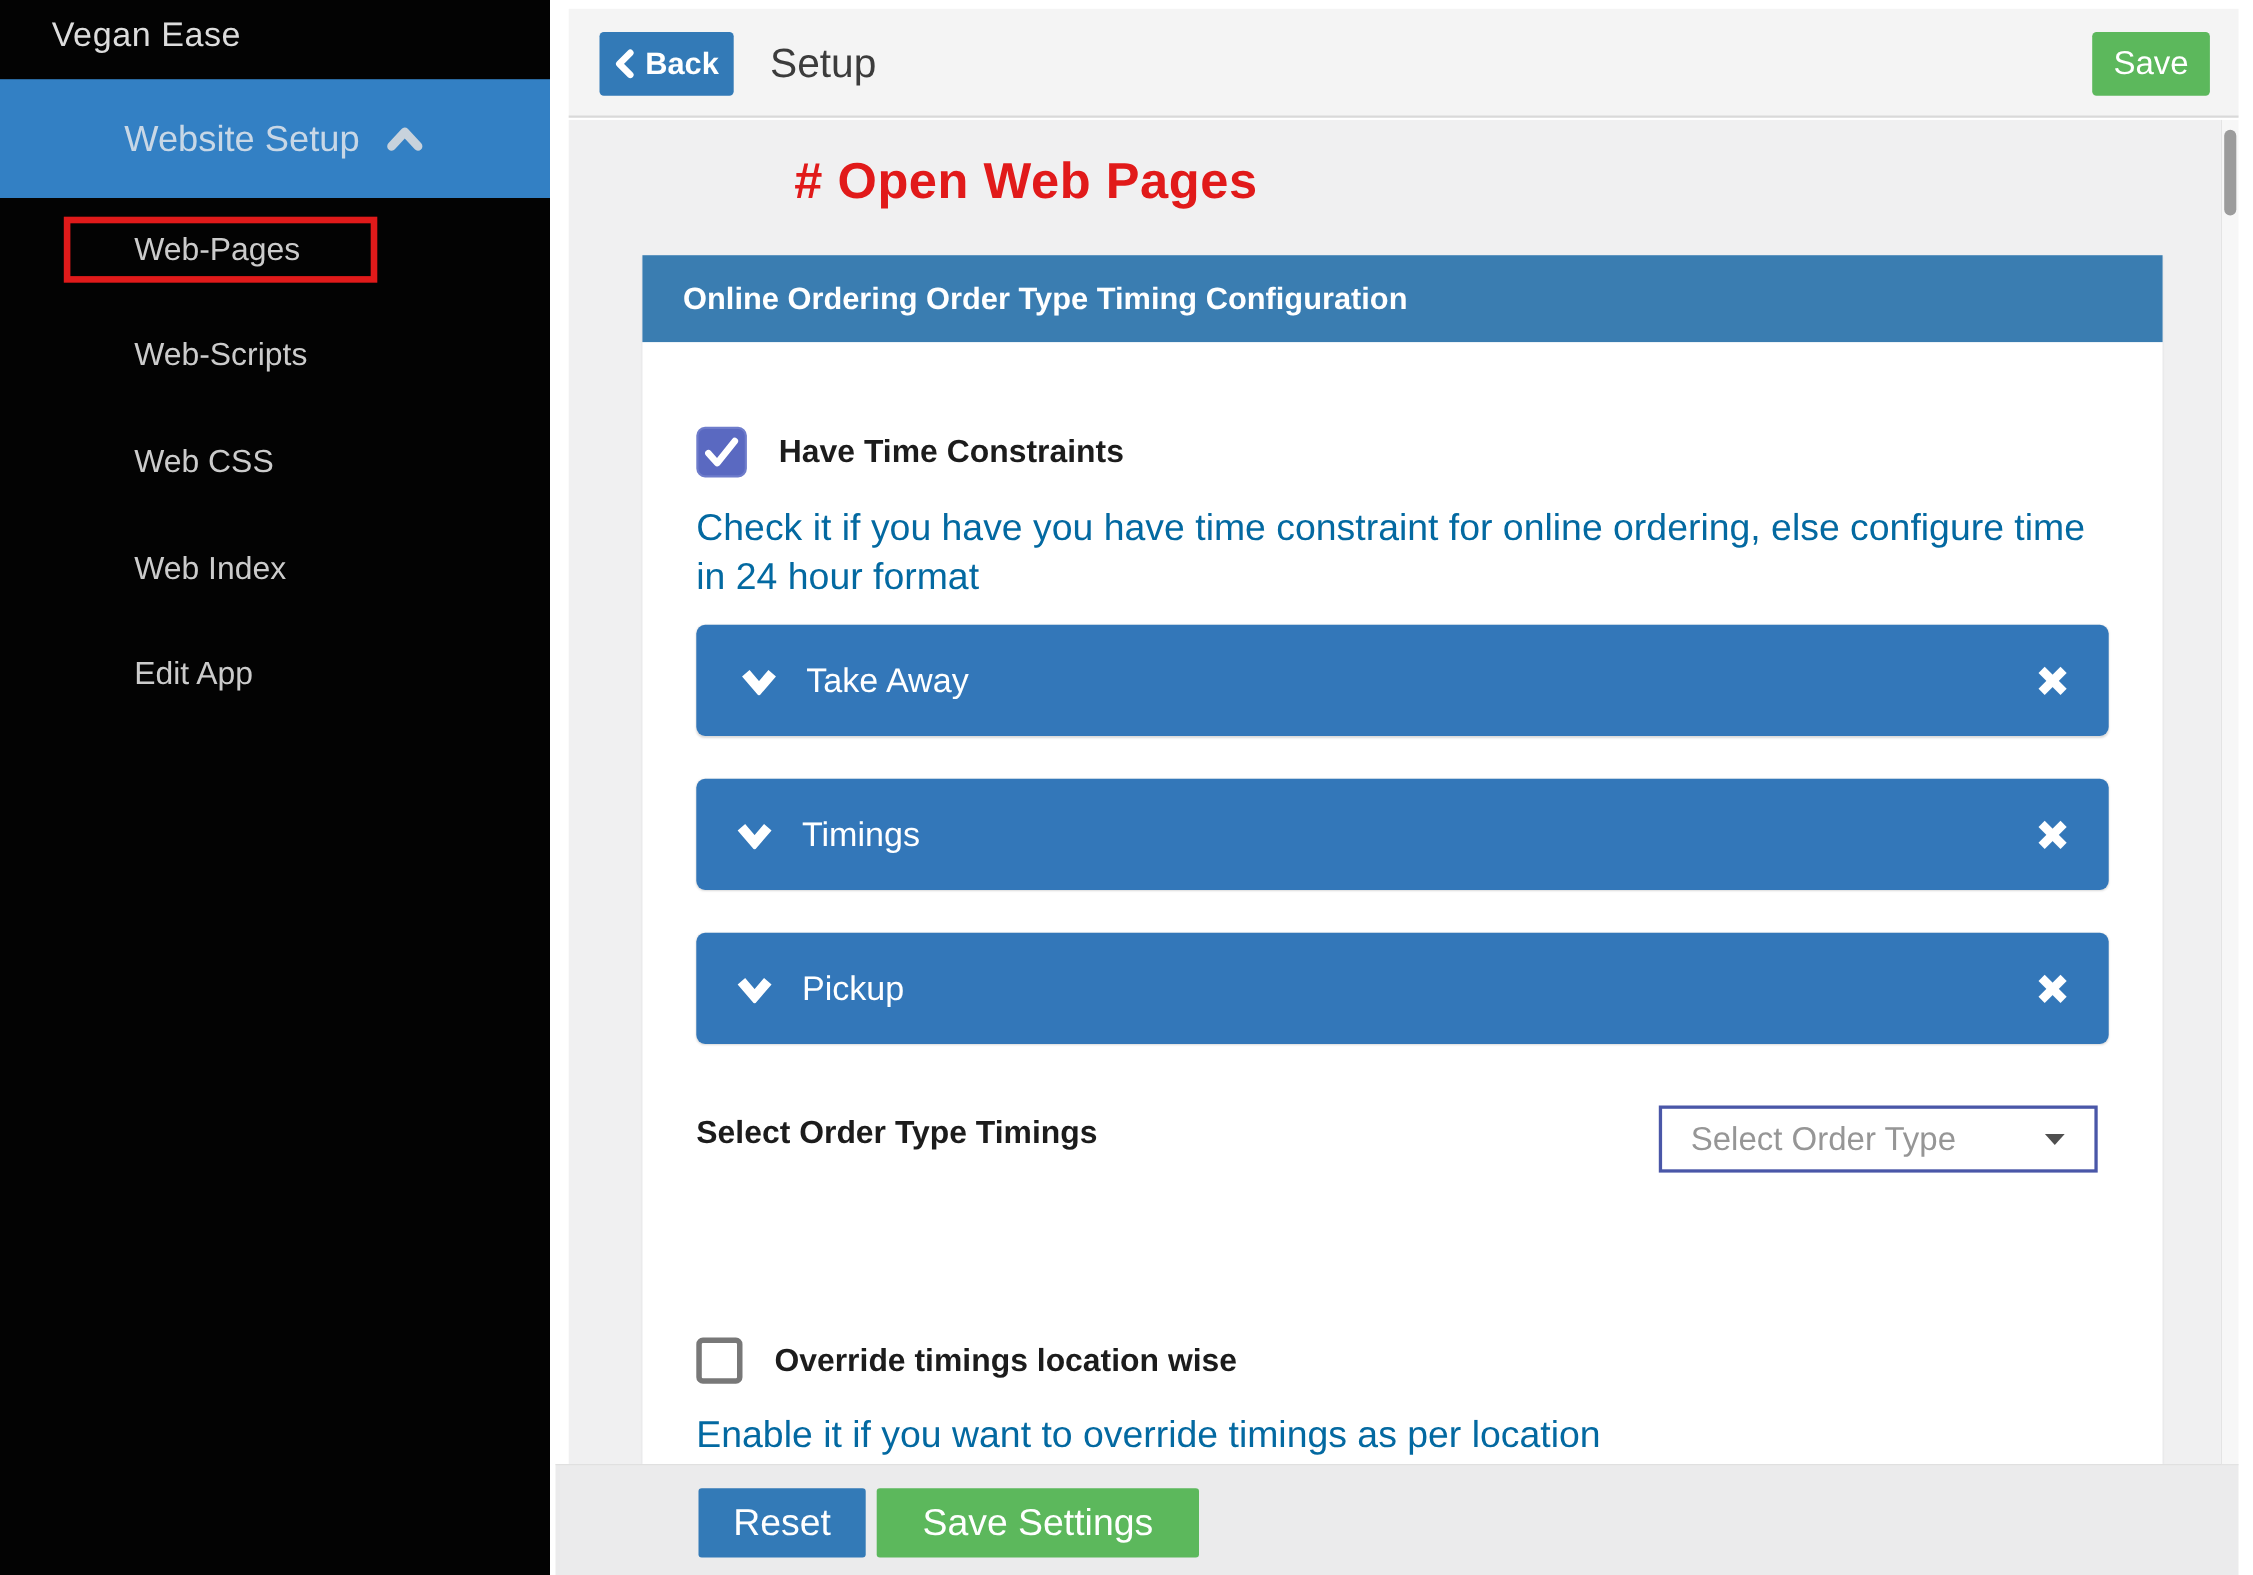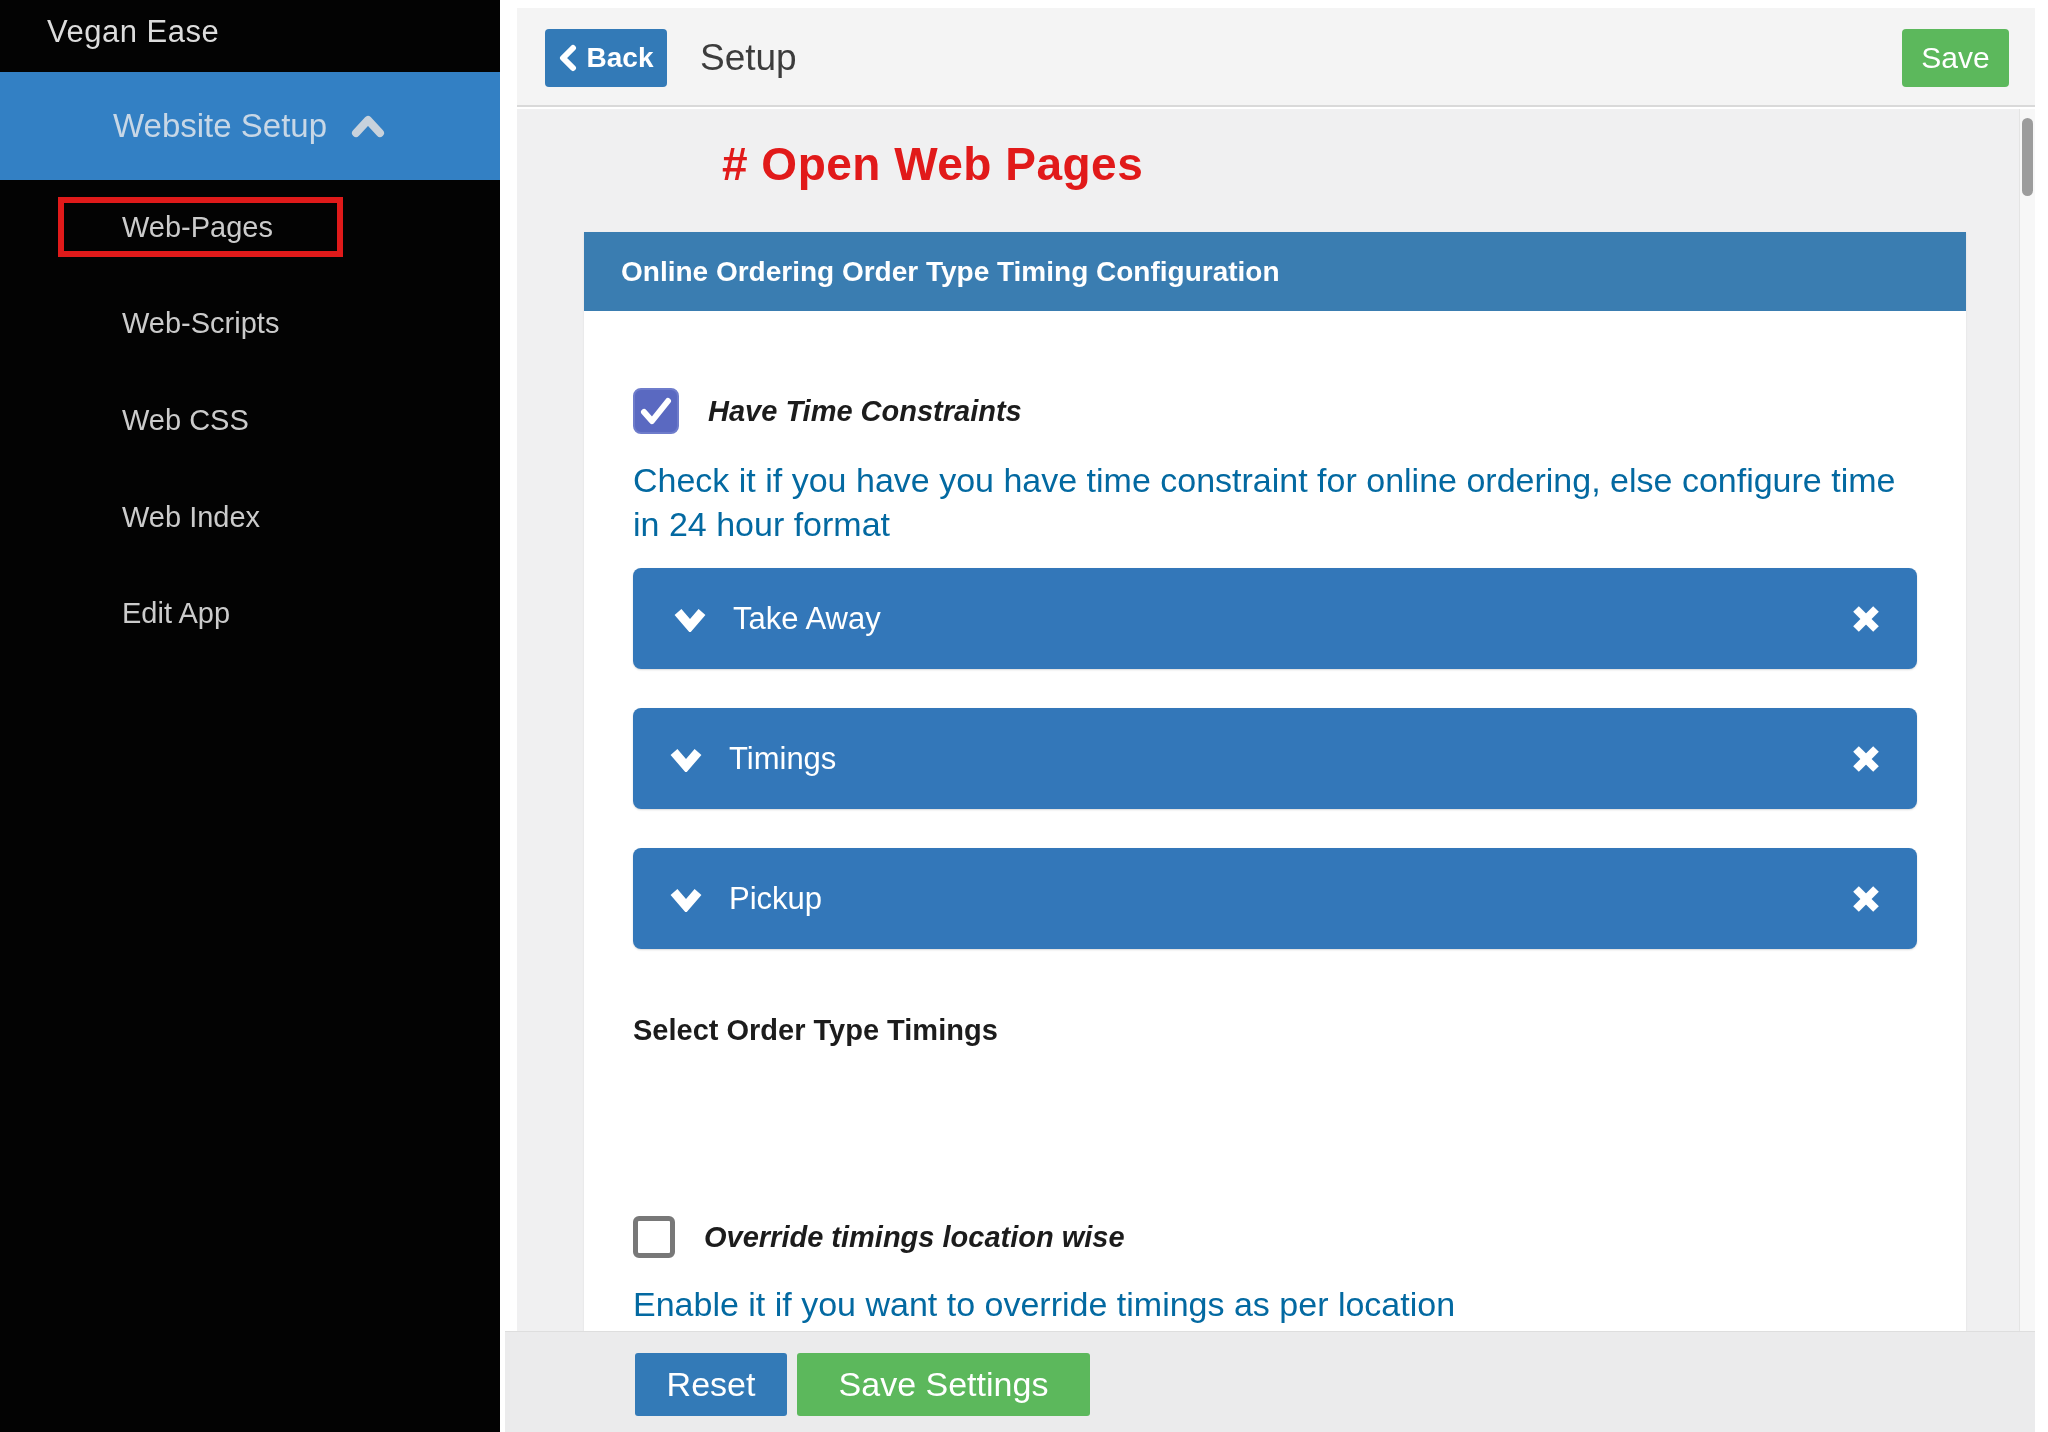--- a/index.html
+++ b/index.html
@@ -42,21 +42,21 @@
            box-shadow:0 1px 2px rgba(0,0,0,.08); }
   .panel-header { position:absolute; left:0; top:0; width:1382px; height:79px; background:#3a7db1;
                   display:flex; align-items:center; padding-left:37px; }
   .panel-header span { color:#ffffff; font-size:28px; font-weight:bold; }
 
   .chk-row { position:absolute; left:49px; display:flex; align-items:center; gap:29px; }
   .chk { width:46px; height:46px; border-radius:8px; display:flex; align-items:center; justify-content:center;
          cursor:pointer; }
   .chk-on { background:#5a69c1; border:2px solid #6e7ccb; }
   .chk-off { width:42px; height:42px; background:#ffffff; border:5px solid #787878; border-radius:6px; }
-  .chk-label { font-size:29px; font-weight:bold; color:#1c1c1c;font-style:italic; }
+  .chk-label { font-size:29px; font-weight:bold; color:#1c1c1c; }
   .help-text { position:absolute; left:49px; width:1280px; font-size:34px; line-height:44px; color:#0369a1; }
 
   .otype-bar { position:absolute; left:49px; width:1284px; height:101px; background:#3377b9; border-radius:8px;
                display:flex; align-items:center; padding:0 36px; gap:26px; cursor:pointer;
                box-shadow:0 1px 2px rgba(0,0,0,.15); }
   .otype-bar span.lbl { color:#ffffff; font-size:31px; flex:1 1 auto; }
   .icon { display:inline-flex; }
 
   .sel-label { position:absolute; left:49px; top:768px; height:60px; display:flex; align-items:center;
                font-size:29px; font-weight:bold; color:#1c1c1c; }
@@ -195,20 +195,28 @@
         <span class="lbl">Pickup</span>
         <span class="icon">
           <svg width="30" height="30" viewBox="0 0 30 30">
             <line x1="5" y1="5" x2="25" y2="25" stroke="#ffffff" stroke-width="8"></line>
             <line x1="25" y1="5" x2="5" y2="25" stroke="#ffffff" stroke-width="8"></line>
           </svg>
         </span>
       </div>
 
       <div class="sel-label">Select Order Type Timings</div>
+      <div class="dropdown">
+        <span class="ph">Select Order Type</span>
+        <span class="icon">
+          <svg width="20" height="12" viewBox="0 0 20 12">
+            <polygon points="1,1 19,1 10,11" fill="#4f4f4f"></polygon>
+          </svg>
+        </span>
+      </div>
 
       <div class="chk-row" style="top:984px;">
         <div class="chk chk-off"></div>
         <span class="chk-label">Override timings location wise</span>
       </div>
 
       <div class="help-text" style="top:1050px;">Enable it if you want to override timings as per location</div>
     </div>
   </div>
 

